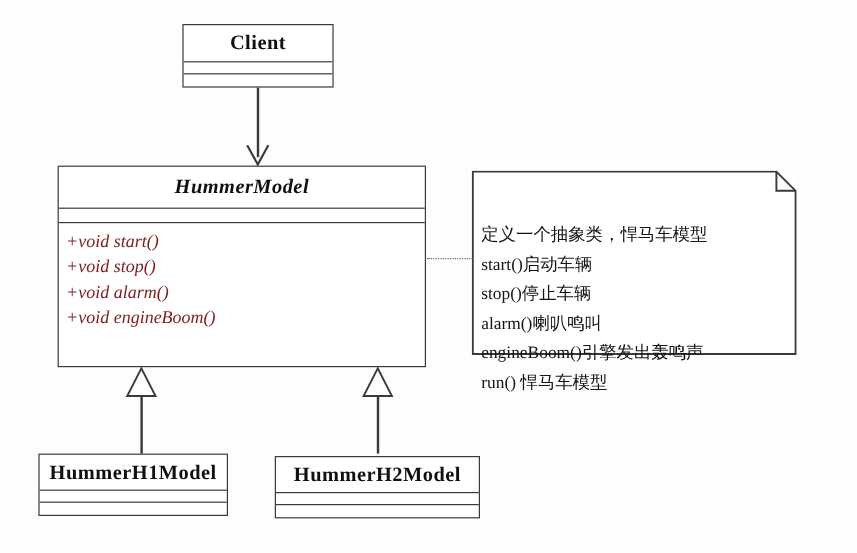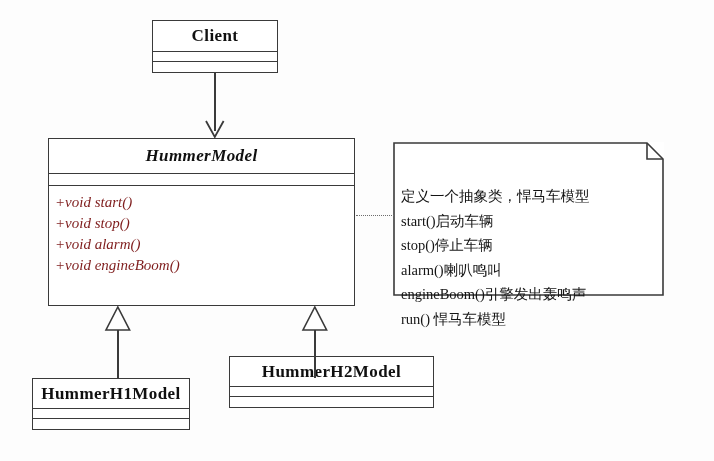--- a/index.html
+++ b/index.html
@@ -133,21 +133,21 @@
       <div>run() 悍马车模型</div>
     </div>
   </div>
 
   <div class="uml-class" style="left:32px; top:378px; width:158px; height:52px;">
     <div class="uml-name bold" style="height:30px; font-size:17px;">HummerH1Model</div>
     <div class="uml-compartment" style="height:10px;"></div>
     <div class="uml-compartment last" style="height:10px;"></div>
   </div>
 
-  <div class="uml-class" style="left:229px; top:356px; width:205px; height:52px;">
+  <div class="uml-class" style="left:229px; top:380px; width:171px; height:52px;">
     <div class="uml-name bold" style="height:30px; font-size:17px;">HummerH2Model</div>
     <div class="uml-compartment" style="height:10px;"></div>
     <div class="uml-compartment last" style="height:10px;"></div>
   </div>
 
   <div class="connector v-line" style="left:214px; top:73px; height:58px;"></div>
 
   <div class="connector v-line" style="left:117px; top:327px; height:51px;"></div>
 
   <div class="connector v-line" style="left:314px; top:327px; height:51px;"></div>

